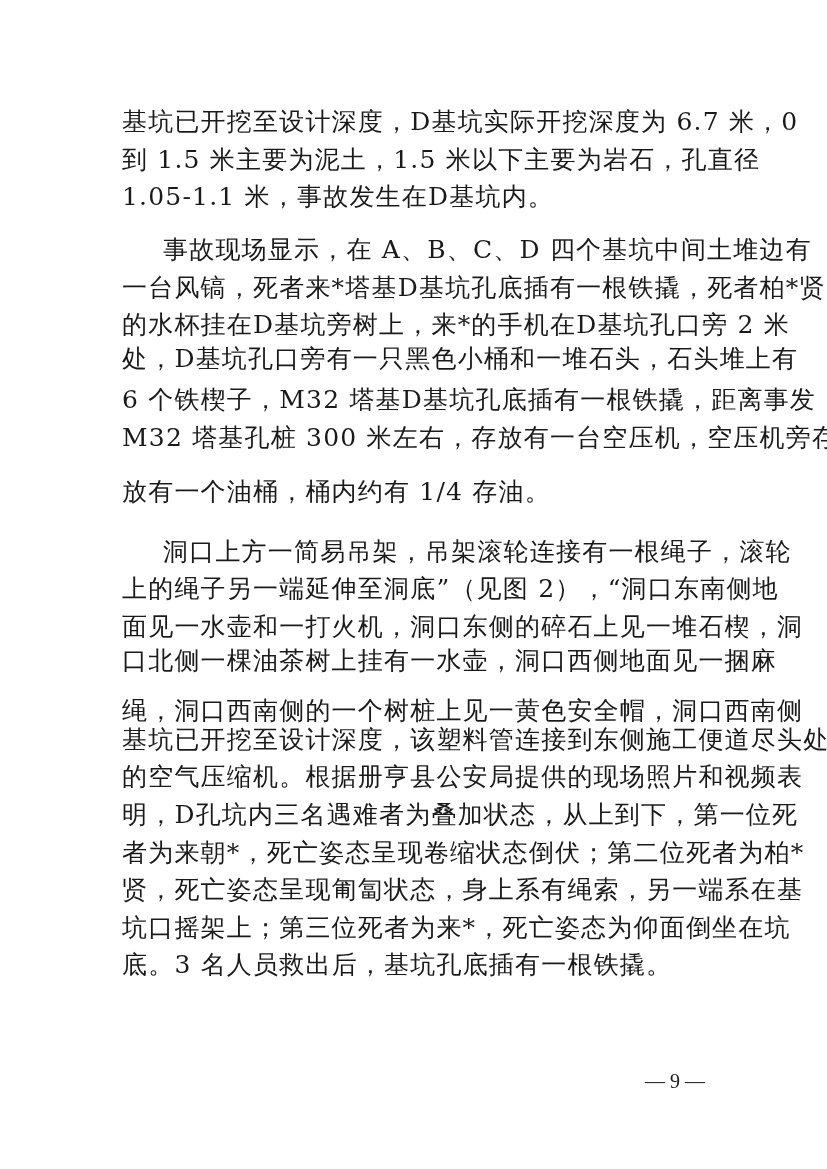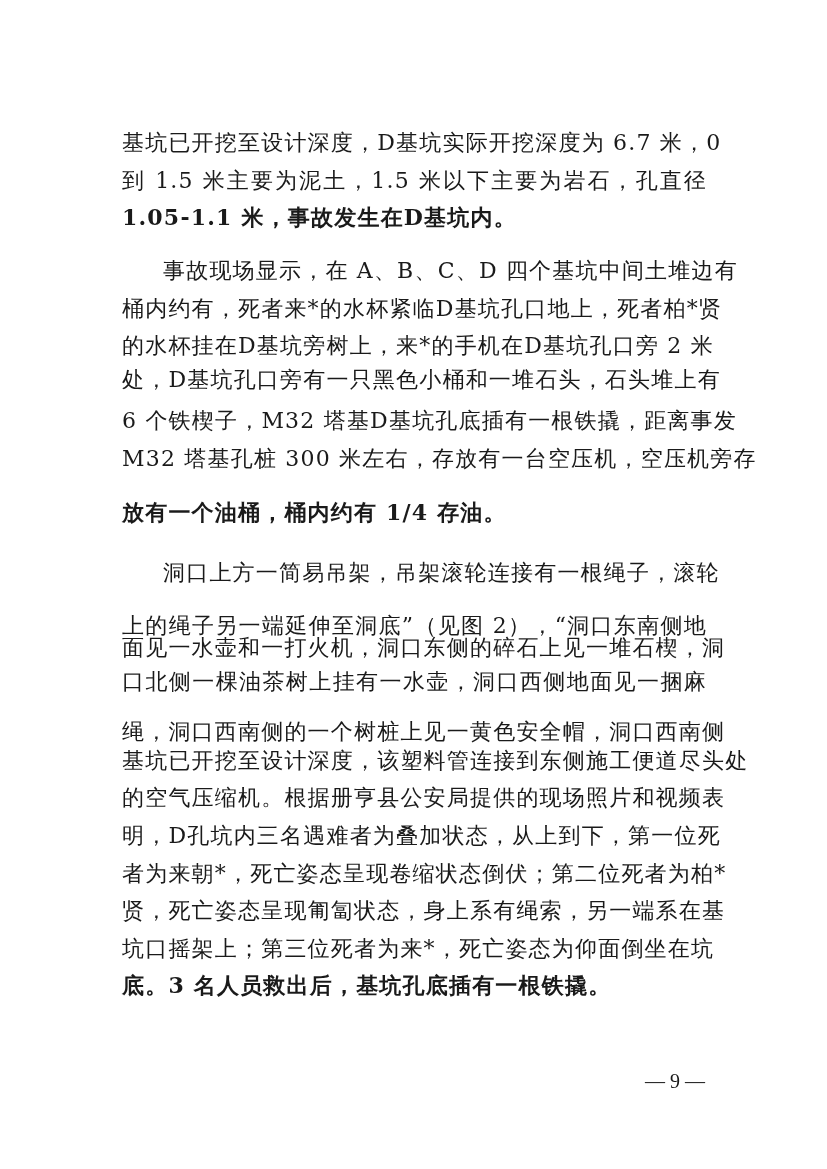--- a/index.html
+++ b/index.html
@@ -20,30 +20,28 @@
       left: 0; top: 0;
       width: 827px;
       height: 1169px;
     }
     .line {
       position: absolute;
       left: 122px;
       width: 585px;
       height: 37px;
       line-height: 37px;
-      font-size: 22px;
+      font-size: 25px;
       white-space: nowrap;
       letter-spacing: 1.2px;
       text-align: justify;
       text-align-last: justify;
-      margin-top: 21px;
     }
     .line.last {
       text-align-last: left;
-      font-weight: bold;
     }
     .line.indent {
       left: 163px;
       width: 544px;
     }
     .page-number {
       position: absolute;
       top: 1070px;
       left: 640px;
       width: 70px;
@@ -59,31 +57,31 @@
 <div class="page">
 
   <div>
     <div class="line" style="top:103px">基坑已开挖至设计深度，D基坑实际开挖深度为 6.7 米，0</div>
     <div class="line" style="top:141px">到 1.5 米主要为泥土，1.5 米以下主要为岩石，孔直径</div>
     <div class="line last" style="top:178px">1.05-1.1 米，事故发生在D基坑内。</div>
   </div>
 
   <div>
     <div class="line indent" style="top:231px">事故现场显示，在 A、B、C、D 四个基坑中间土堆边有</div>
-    <div class="line" style="top:269px">桶内约有，死者来*的水杯紧临D基坑孔口地上，死者柏*贤</div>
+    <div class="line" style="top:269px">一台风镐，死者来*塔基D基坑孔底插有一根铁撬，死者柏*贤</div>
     <div class="line" style="top:306px">的水杯挂在D基坑旁树上，来*的手机在D基坑孔口旁 2 米</div>
     <div class="line" style="top:340px">处，D基坑孔口旁有一只黑色小桶和一堆石头，石头堆上有</div>
     <div class="line" style="top:381px">6 个铁楔子，M32 塔基D基坑孔底插有一根铁撬，距离事发</div>
     <div class="line" style="top:419px">M32 塔基孔桩 300 米左右，存放有一台空压机，空压机旁存</div>
     <div class="line last" style="top:473px">放有一个油桶，桶内约有 1/4 存油。</div>
   </div>
 
   <div>
     <div class="line indent" style="top:533px">洞口上方一简易吊架，吊架滚轮连接有一根绳子，滚轮</div>
-    <div class="line" style="top:586px">上的绳子另一端延伸至洞底”（见图 2），“洞口东南侧地</div>
+    <div class="line" style="top:570px">上的绳子另一端延伸至洞底”（见图 2），“洞口东南侧地</div>
     <div class="line" style="top:608px">面见一水壶和一打火机，洞口东侧的碎石上见一堆石楔，洞</div>
     <div class="line" style="top:642px">口北侧一棵油茶树上挂有一水壶，洞口西侧地面见一捆麻</div>
     <div class="line" style="top:692px">绳，洞口西南侧的一个树桩上见一黄色安全帽，洞口西南侧</div>
     <div class="line" style="top:721px">基坑已开挖至设计深度，该塑料管连接到东侧施工便道尽头处</div>
     <div class="line" style="top:758px">的空气压缩机。根据册亨县公安局提供的现场照片和视频表</div>
     <div class="line" style="top:796px">明，D孔坑内三名遇难者为叠加状态，从上到下，第一位死</div>
     <div class="line" style="top:834px">者为来朝*，死亡姿态呈现卷缩状态倒伏；第二位死者为柏*</div>
     <div class="line" style="top:871px">贤，死亡姿态呈现匍匐状态，身上系有绳索，另一端系在基</div>
     <div class="line" style="top:909px">坑口摇架上；第三位死者为来*，死亡姿态为仰面倒坐在坑</div>
     <div class="line last" style="top:946px">底。3 名人员救出后，基坑孔底插有一根铁撬。</div>

